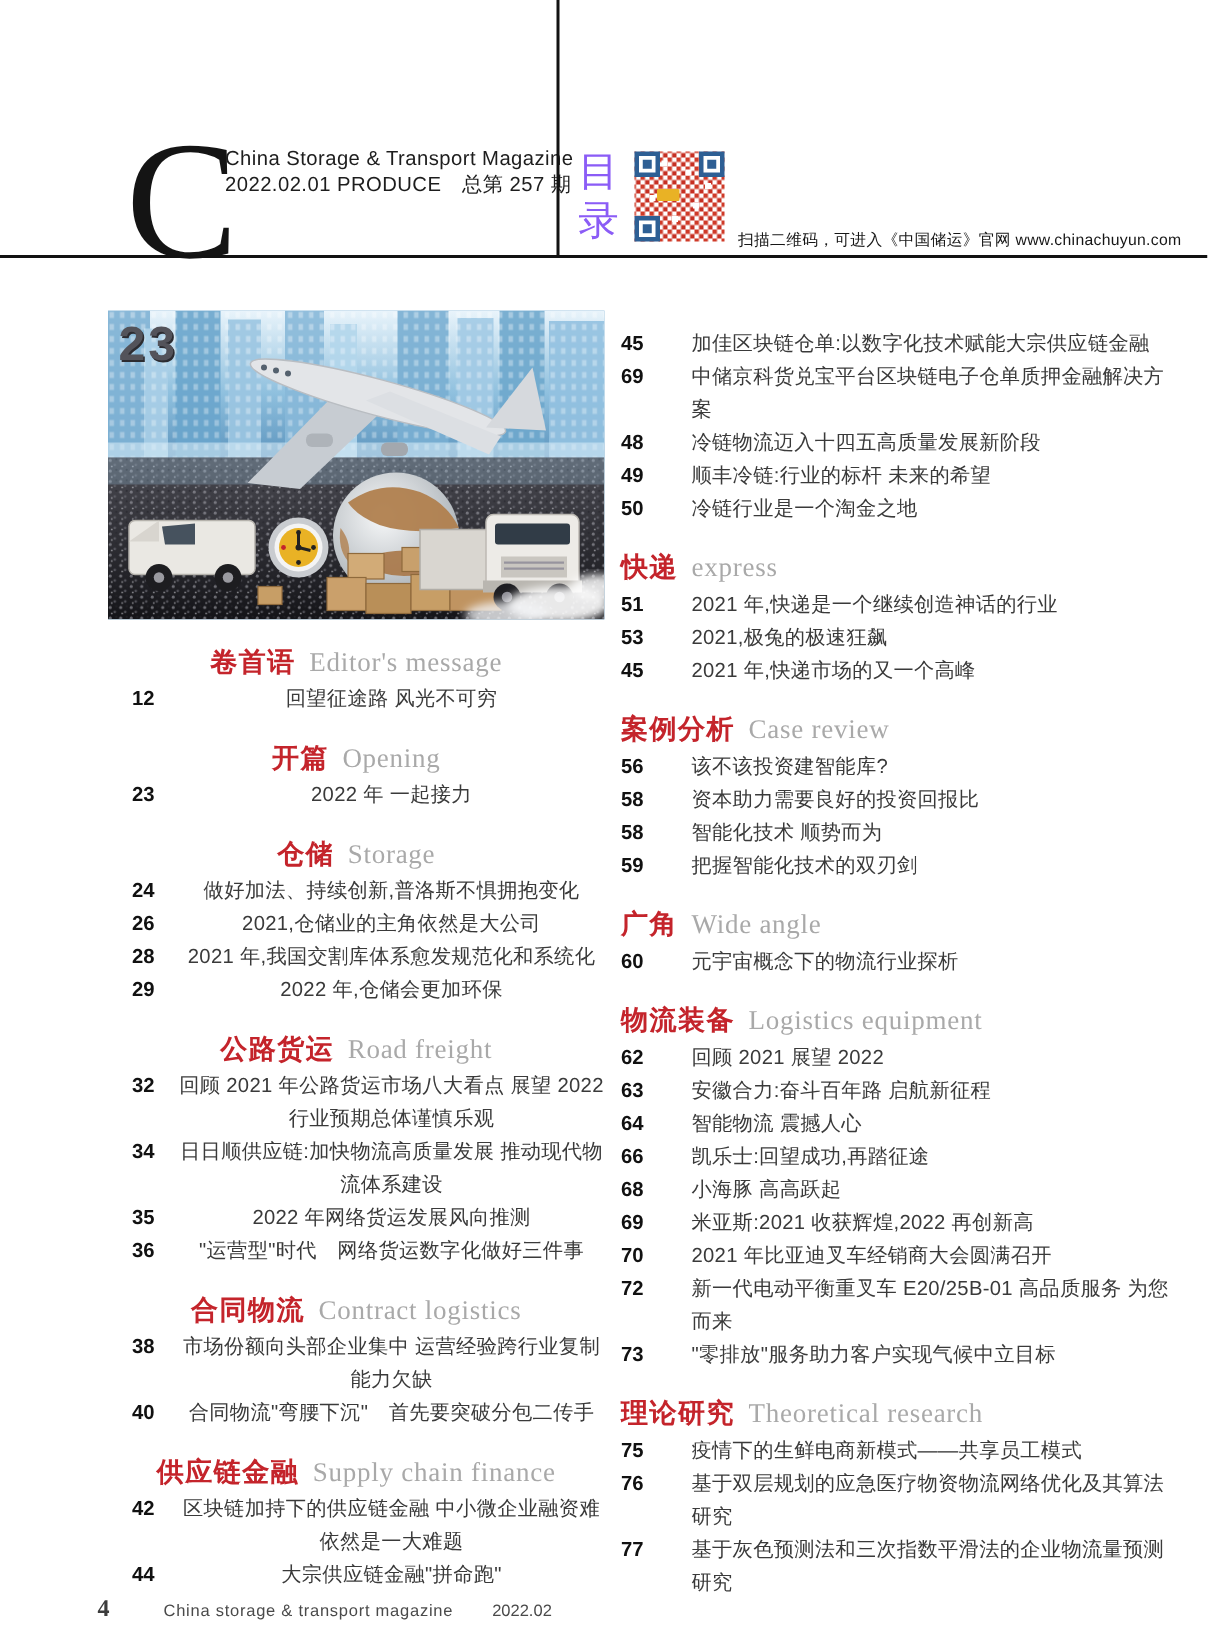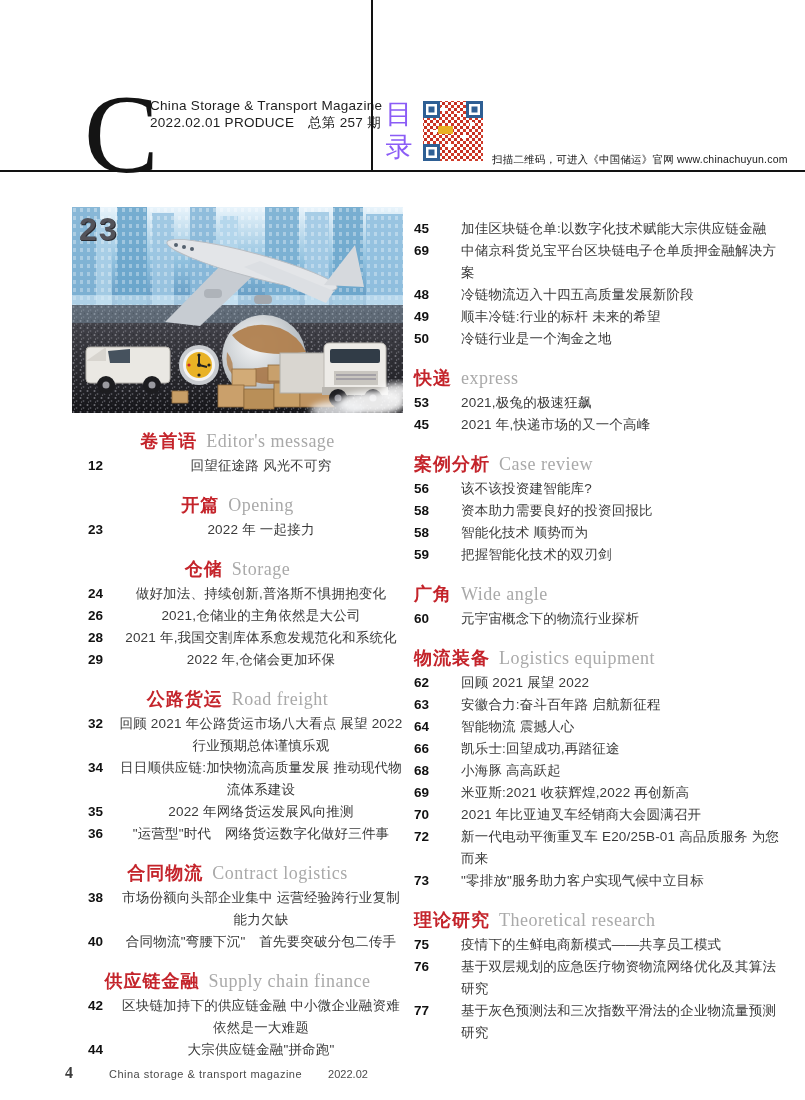--- a/index.html
+++ b/index.html
@@ -327,20 +327,24 @@
           <span class="txt">顺丰冷链:行业的标杆 未来的希望</span>
         </div>
         <div class="entry">
           <span class="pg">50</span>
           <span class="txt">冷链行业是一个淘金之地</span>
         </div>
       </section>
       <section class="toc-section">
         <h2 class="sec-head"><span class="sec-zh">快递</span><span class="sec-en">express</span></h2>
         <div class="entry">
+          <span class="pg">51</span>
+          <span class="txt">2021 年,快递是一个继续创造神话的行业</span>
+        </div>
+        <div class="entry">
           <span class="pg">53</span>
           <span class="txt">2021,极兔的极速狂飙</span>
         </div>
         <div class="entry">
           <span class="pg">45</span>
           <span class="txt">2021 年,快递市场的又一个高峰</span>
         </div>
       </section>
       <section class="toc-section">
         <h2 class="sec-head"><span class="sec-zh">案例分析</span><span class="sec-en">Case review</span></h2>

